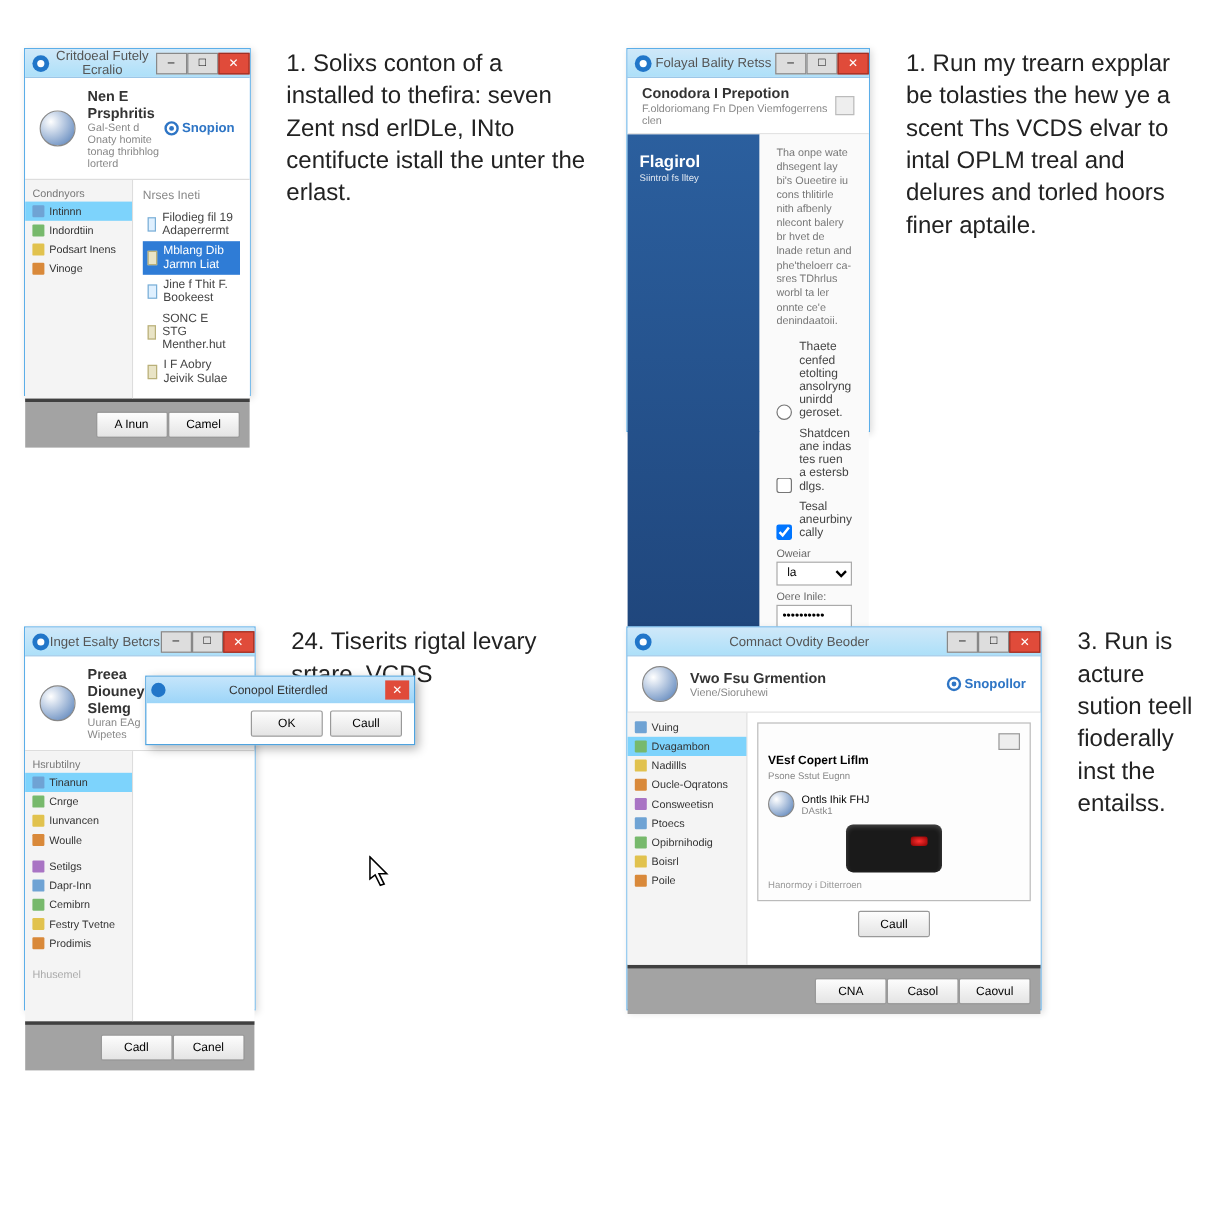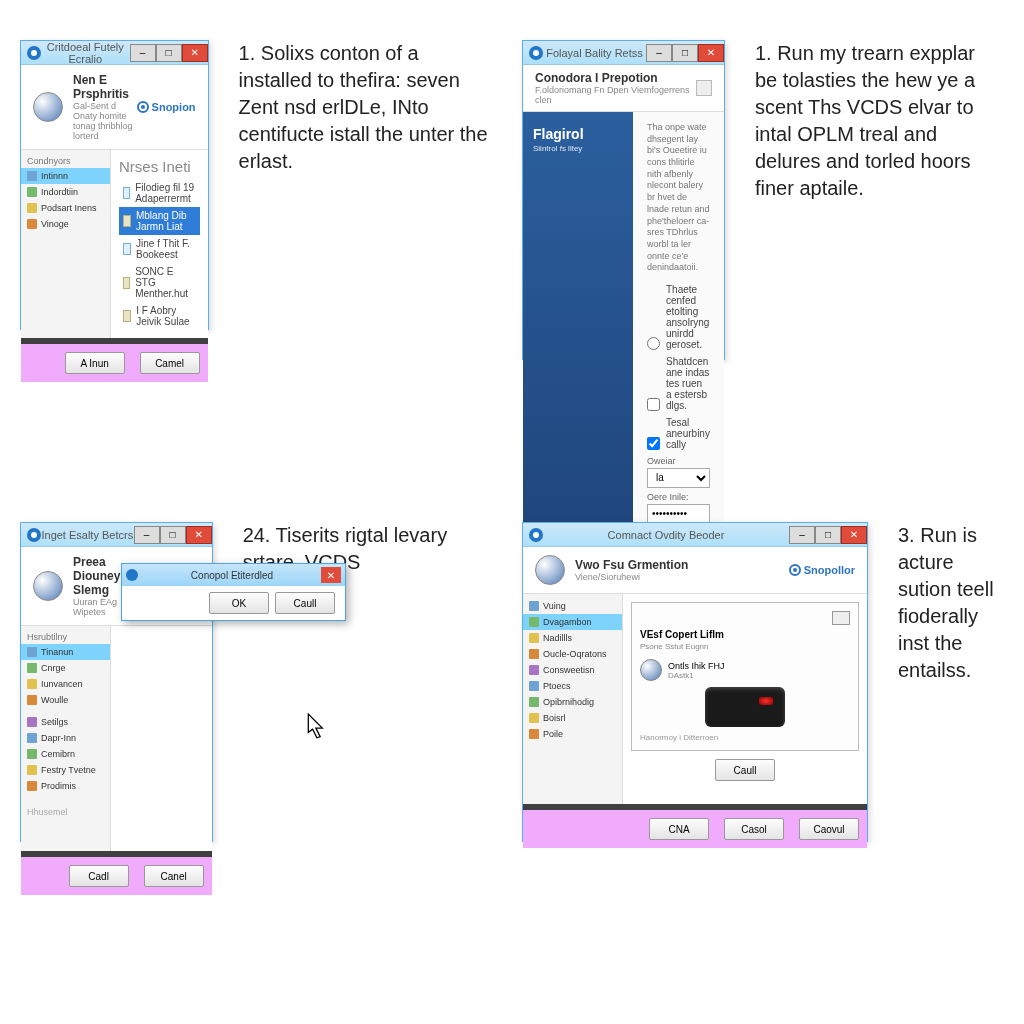--- a/index.html
+++ b/index.html
@@ -23,26 +23,26 @@
 .brand-dot{width:12px;height:12px;border-radius:50%;border:2px solid #2e75c5;position:relative}
 .brand-dot::after{content:"";position:absolute;width:4px;height:4px;background:#2e75c5;border-radius:50%;top:2px;left:2px}
 .body{display:flex;min-height:180px;background:#fafafa}
 .sidebar{width:90px;background:#f4f4f4;border-right:1px solid #ddd;padding:4px 0;font-size:9px}
 .sidebar .shead{font-size:9px;color:#777;padding:2px 6px}
 .sidebar .sitem{display:flex;align-items:center;gap:4px;padding:3px 6px;cursor:pointer;color:#333}
 .sidebar .sitem.sel{background:#7dd3fc}
 .si-ico{width:10px;height:10px;background:#6fa3d4;border-radius:1px}
 .si-ico.g{background:#77b96c}.si-ico.y{background:#e1c24e}.si-ico.o{background:#d9893a}.si-ico.p{background:#a974c4}
 .main{flex:1;padding:8px;background:#fff}
-.col-head{font-size:15px;color:#888;padding-bottom:4px}
+.col-head{font-size:10px;color:#888;padding-bottom:4px}
 .filelist .row{display:flex;align-items:center;gap:5px;padding:3px 4px;font-size:10px;color:#444}
 .filelist .row.sel{background:#2f7cd6;color:#fff}
 .fi-ico{width:12px;height:12px;background:#e9e4c6;border:1px solid #b9b07a}
 .fi-ico.b{background:#dff0ff;border-color:#7aaed6}
-.footer{border-top:6px solid #404040;padding:8px;display:flex;justify-content:flex-end;gap:15px;background:#f0abfc}
+.footer{border-top:3px solid #404040;padding:8px;display:flex;justify-content:flex-end;gap:0;background:#a3a3a3}
 .btn{min-width:60px;height:22px;font-size:10px;border:1px solid #999;background:linear-gradient(#fdfdfd,#e4e4e4);border-radius:2px;cursor:pointer;padding:0 8px}
 .caption{font-size:20px;color:#222;line-height:1.35;padding:0 10px}
 .panel2{display:flex;min-height:240px}
 .panel2 .leftp{width:110px;background:linear-gradient(#2b5f9e,#1e4378);color:#fff;padding:14px 10px}
 .panel2 .leftp .brandL{font-size:14px;font-weight:700}
 .panel2 .leftp .brandS{font-size:8px;opacity:.85;margin-top:2px}
 .panel2 .rightp{flex:1;padding:10px 14px;background:#fafafa;font-size:10px;color:#444}
 .rightp .desc{font-size:9px;color:#777;line-height:1.3;margin-bottom:10px}
 .rightp .radio,.rightp .check{display:flex;align-items:flex-end;gap:6px;margin-bottom:6px}
 .rightp input[type=text],.rightp input[type=password],.rightp select{width:100%;height:20px;border:1px solid #aaa;font-size:10px;padding:0 4px;background:#fff}

